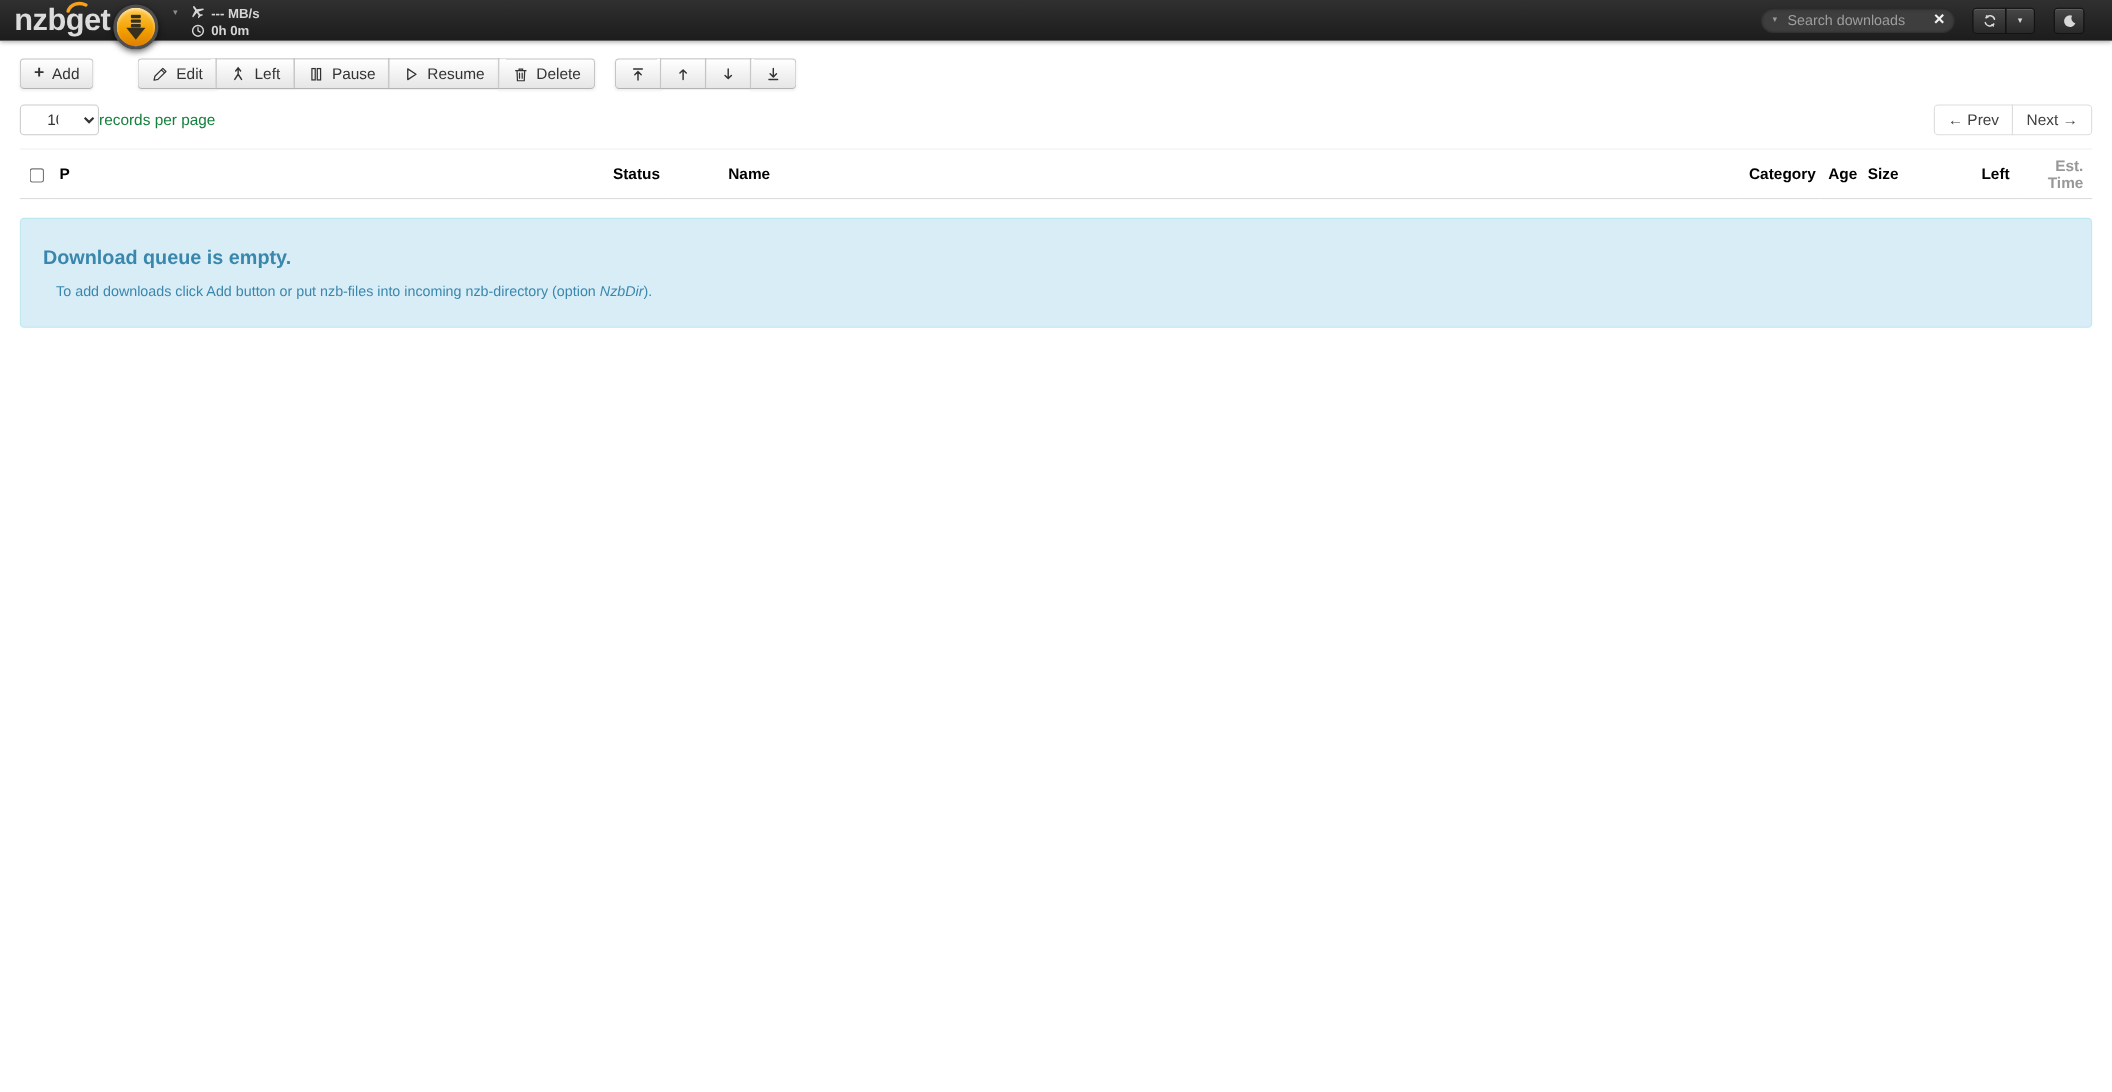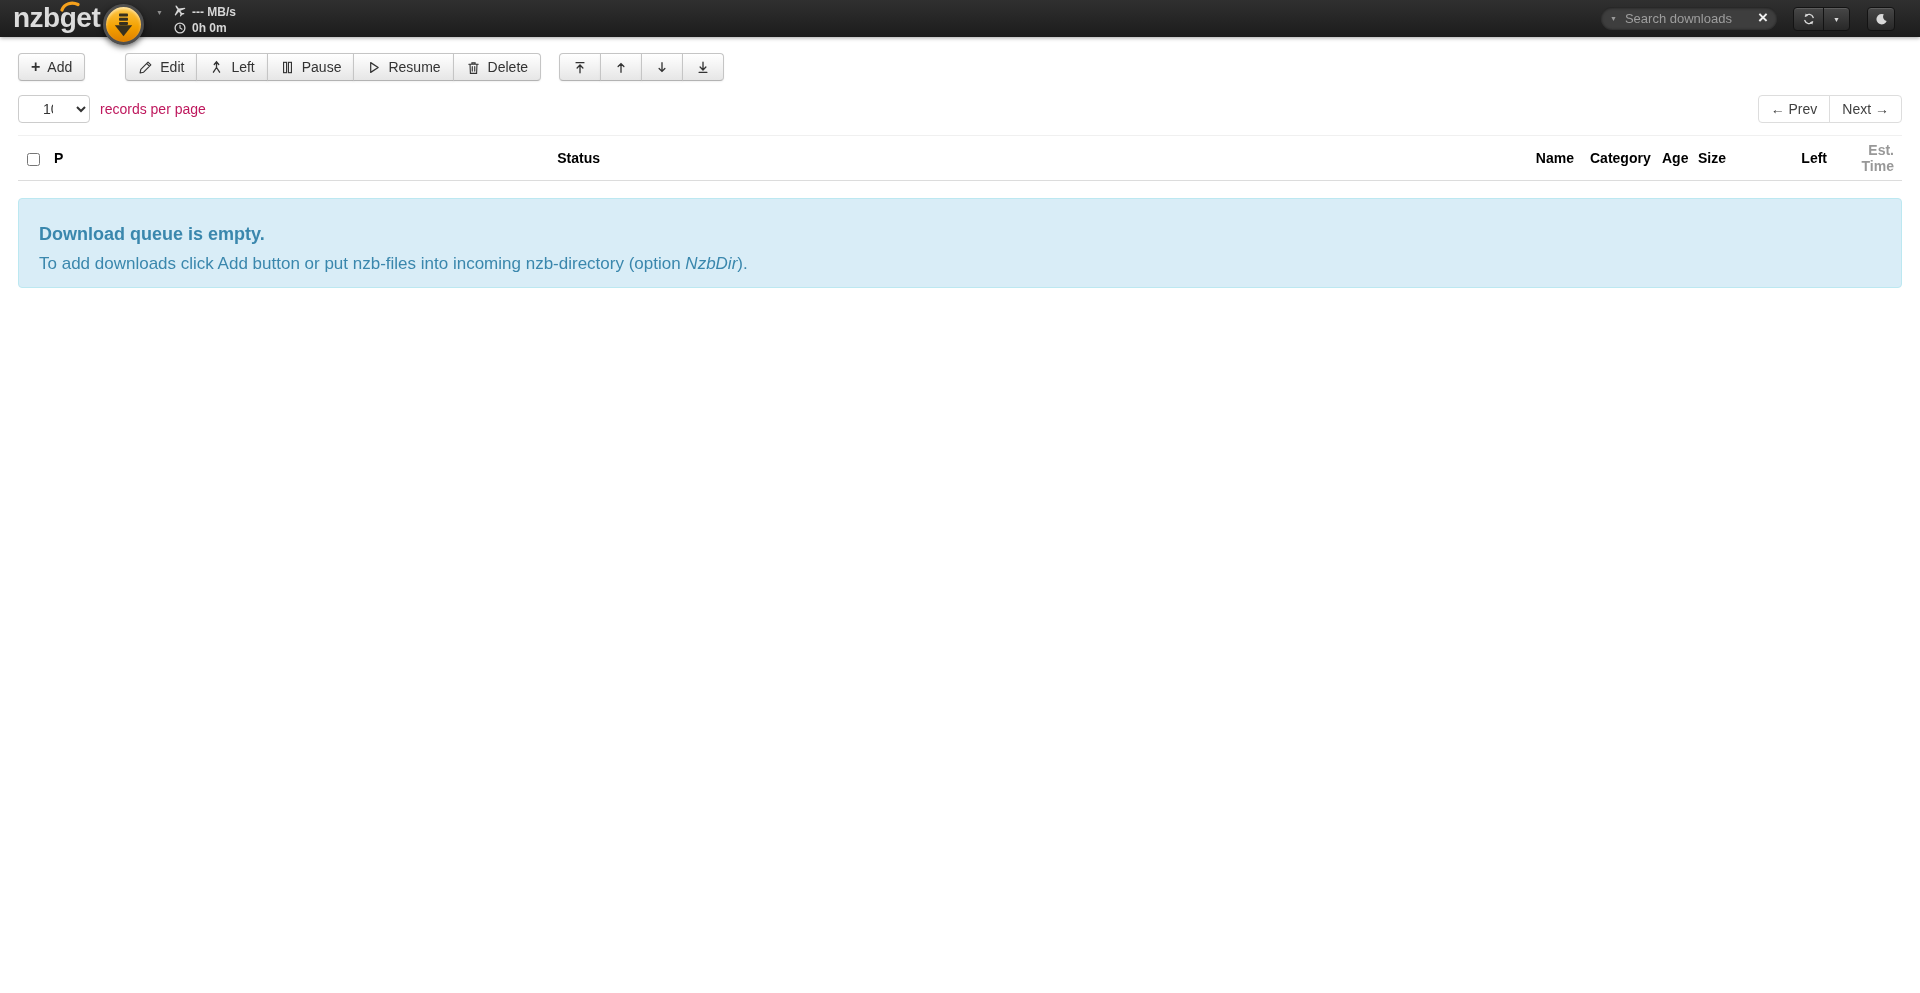--- a/index.html
+++ b/index.html
@@ -89,41 +89,41 @@
   .group-main { margin-left:12px;padding-left:28px; }
   .group-move { margin-left:18px; }
   .group-move .btn { padding:0 13px; }
   .plus-glyph { font-size:16px; font-weight:bold; color:#333; line-height:1; }
 
   .page-controls { margin-top:14px; display:flex; align-items:center; }
   .records-select {
     width:72px; height:28px; font-size:14px; font-family:inherit;
     border:1px solid #ccc; border-radius:4px; background:#fff; color:#333; padding:0 20px;
   }
-  .records-label { margin-left:10px; font-size:14px; color:#be185d; }
+  .records-label { font-size:14px; color:#15803d; }
   .pager { margin-left:auto; display:flex; }
   .pager .btn { color:#404040; background:#fff; border-color:#ddd; box-shadow:none; cursor:default; }
 
   .queue-table { margin-top:12px; width:1884px; border-collapse:collapse; table-layout:fixed; }
   .queue-table th {
     font-size:14px; font-weight:bold; color:#000; text-align:left;
     padding:6px 8px; border-top:1px solid #f0f0f0; border-bottom:1px solid #dcdcdc;
   }
   .queue-table th.right { text-align:right; }
   .queue-table th.gray { color:#989898; }
-  .queue-table th.name-col { padding-left:54px;text-align:right; }
+  .queue-table th.name-col { padding-left:54px; }
   .queue-table th.cb-col { padding-left:9px; }
   .queue-table input[type=checkbox] { width:13px; height:13px; margin:0; vertical-align:middle; }
 
   .alert {
     margin-top:17px; background:#d9edf7; border:1px solid #bce8f1; border-radius:4px;
     padding:13px 20px; color:#3a87ad;
   }
   .alert-title { font-size:18px; font-weight:bold; margin:12px 0 9px 0; }
-  .alert-body { font-size:17px; margin:0; }
+  .alert-body { font-size:13px; margin:12px; }
   .alert-body .opt { font-style:italic; }
 
   .svg-ic { display:block; }
 </style>
 </head>
 <body>
 
 <div class="navbar">
   <div class="brand">
     <span>nzbget</span>

